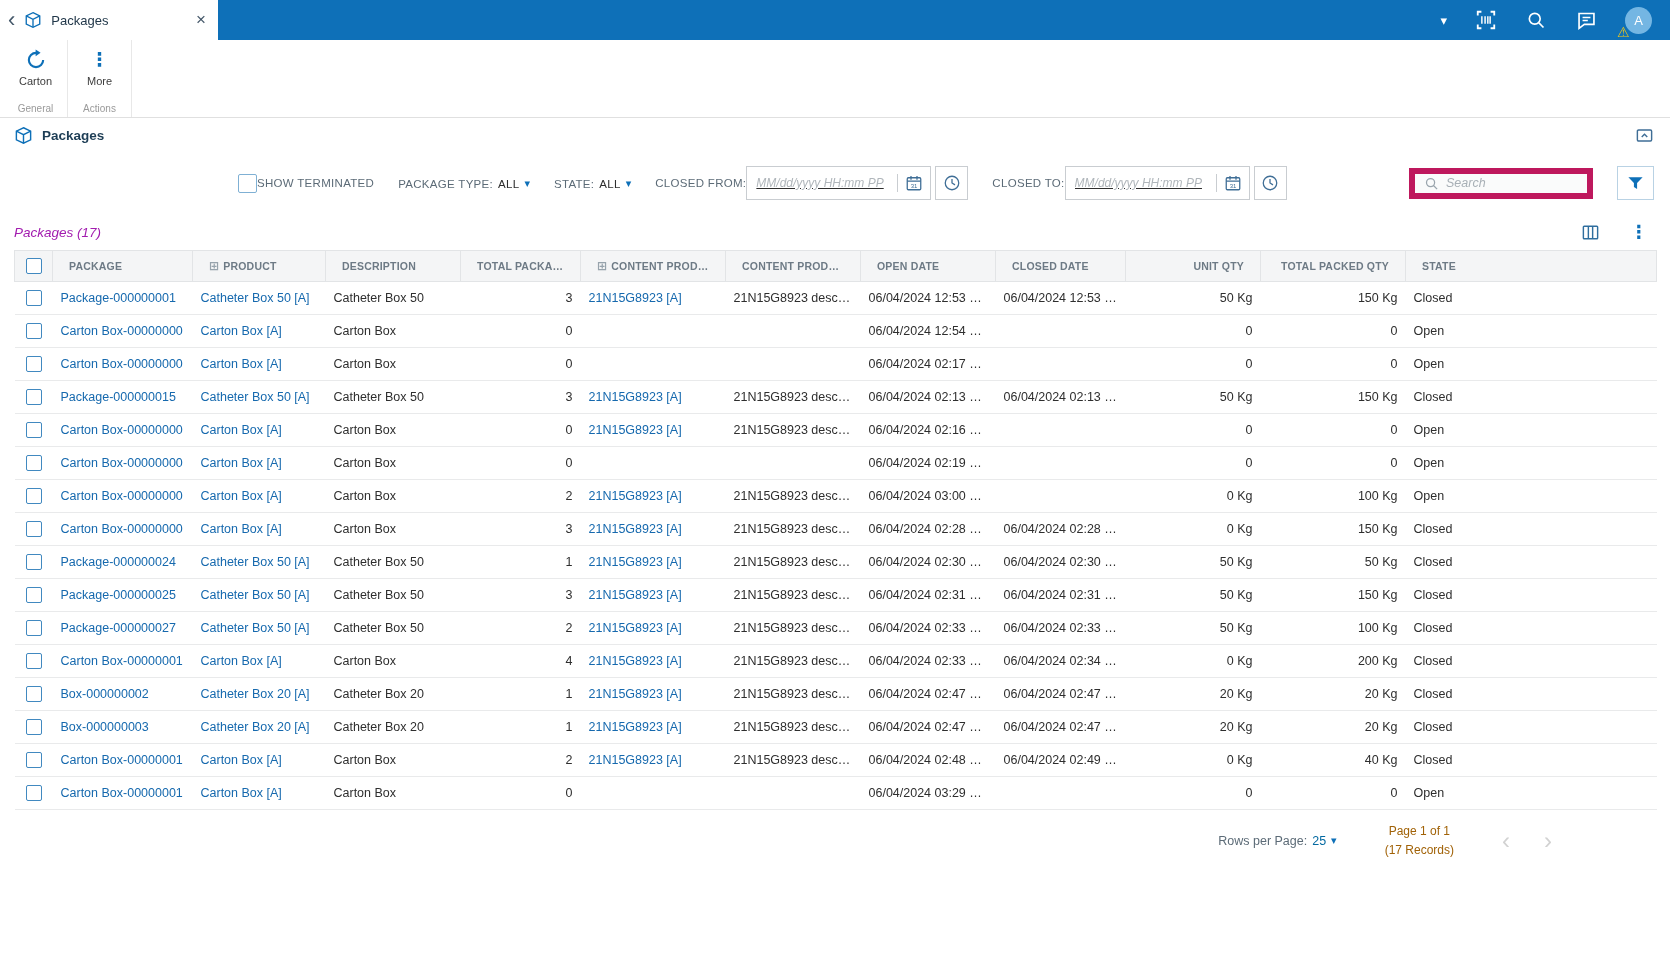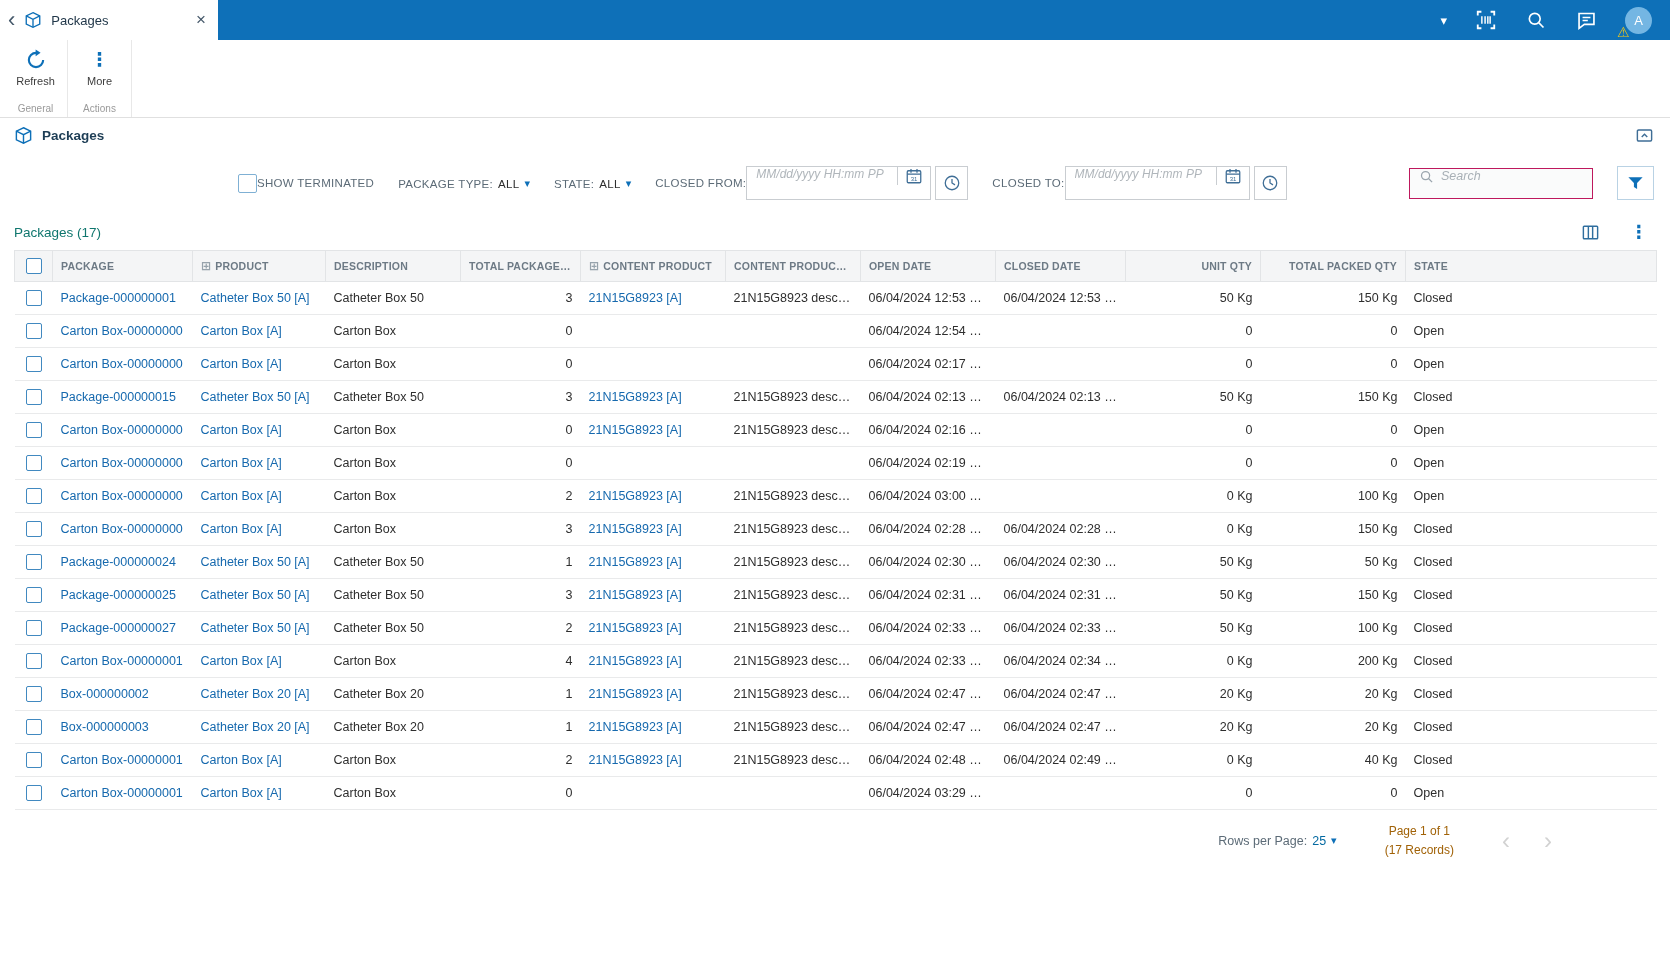--- a/index.html
+++ b/index.html
@@ -35,39 +35,39 @@
   .page-header .right-icon { margin-left:auto; cursor:pointer; display:flex; }
   
   .filterbar { height:62px; display:flex; align-items:center; gap:24px; padding:0 16px 0 238px; }
   .filter-label { font-size:11.5px; color:#5c6b77; letter-spacing:.3px; }
   .filter-value { font-size:11.5px; color:#2e2e2e; letter-spacing:.3px; }
   .blue-caret { color:#0e70b8; font-size:11px; }
   .chk { width:19px; height:19px; border:1px solid #7fb0d4; border-radius:2px; background:#fff; display:inline-block; cursor:pointer; }
   .filter-item { display:flex; align-items:center; gap:0; cursor:default; }
   .dropdown { display:flex; align-items:flex-end; gap:5px; cursor:pointer; }
   .date-group { display:flex; align-items:center; }
-  .date-box { display:flex; align-items:flex-start; border:1px solid #c9cdd1; height:34px; background:#fff; }
+  .date-box { display:flex; align-items:center; border:1px solid #c9cdd1; height:34px; background:#fff;text-decoration:underline; }
   .date-box input { border:none; outline:none; width:150px; padding:0 9px; font-size:12px; font-family:inherit; }
   .date-box input::placeholder { color:#b0b6bb; font-style:italic; }
   .sq-btn { width:33px; display:flex; align-items:center; justify-content:center; cursor:pointer; background:#fff; border:none; }
   .date-box .sq-btn { border-left:1px solid #c9cdd1; }
   .clock-btn { width:33px; height:34px; border:1px solid #c9cdd1; margin-left:4px; display:flex; align-items:center; justify-content:center; background:#fff; cursor:pointer; }
-  .search-box { margin-left:auto; width:184px; height:31px; border:1px solid #be185d; background:#fafbfb; display:flex; align-items:flex-start; gap:7px; padding:0 9px; }
+  .search-box { margin-left:auto; width:184px; height:31px; border:6px solid #be185d; background:#fafbfb; display:flex; align-items:center; gap:7px; padding:0 9px; }
   .search-box input { border:none; outline:none; background:transparent; width:100%; font-size:12.5px; font-family:inherit; }
   .search-box input::placeholder { color:#a8b0b6; font-style:italic; }
   .funnel-btn { width:37px; height:34px; border:1px solid #b9d2e4; background:#fff; display:flex; align-items:center; justify-content:center; cursor:pointer; }
   
   .table-title-row { height:36px; display:flex; align-items:center; padding:0 22px 0 14px; }
-  .table-title { font-size:13.5px; color:#0f766e; }
+  .table-title { font-size:13.5px; color:#a21caf;font-style:italic; }
   .table-title-row .icons { margin-left:auto; display:flex; align-items:center; gap:30px; }
   .dots-v { color:#0e70b8; font-size:18px; font-weight:bold; cursor:pointer; }
   
   table { border-collapse:collapse; table-layout:fixed; width:1642px; margin:0 14px; }
   thead th { height:31px; background:#f4f5f6; border:1px solid #e2e4e6; font-size:10.5px; color:#6d7a85;
-             font-weight:600; text-align:left; padding:0 8px; letter-spacing:.2px; white-space:nowrap;
+             font-weight:600; text-align:left; padding:0 16px; letter-spacing:.2px; white-space:nowrap;
              overflow:hidden; text-overflow:ellipsis; cursor:pointer; }
   thead th.th-num { text-align:right; }
   tbody td { height:33px; border-bottom:1px solid #e9eaeb; font-size:12.5px; padding:0 8px;
              white-space:nowrap; overflow:hidden; text-overflow:ellipsis; }
   td.link { color:#1669ae; cursor:pointer; }
   td.num { text-align:right; }
   .cb-cell { text-align:center; padding:0 !important; }
   .checkbox { width:16px; height:16px; border:1px solid #4189c0; border-radius:2px; background:#fff; display:inline-block; vertical-align:middle; cursor:pointer; }
   .grid-glyph { color:#97a3ac; font-size:12px; margin-right:4px; }
   
@@ -122,21 +122,21 @@
 
 <div class="ribbon">
   <div class="ribbon-group">
     <button class="ribbon-btn">
       <span>
         <svg width="22" height="22" viewBox="0 0 24 24">
             <path d="M12 4.2a7.8 7.8 0 1 0 7.8 7.8" fill="none" stroke="#0e70b8" stroke-width="2.3"></path>
             <polygon points="11.6,0.6 17,4.2 11.6,7.8" fill="#0e70b8"></polygon>
           </svg>
       </span>
-      <span class="lbl">Refresh</span>
+      <span class="lbl">Carton</span>
     </button>
     <span class="group-label">General</span>
   </div>
   <div class="ribbon-group">
     <button class="ribbon-btn">
       <span class="big-dots">⋮</span>
       <span class="lbl">More</span>
     </button>
     <span class="group-label">Actions</span>
   </div>

